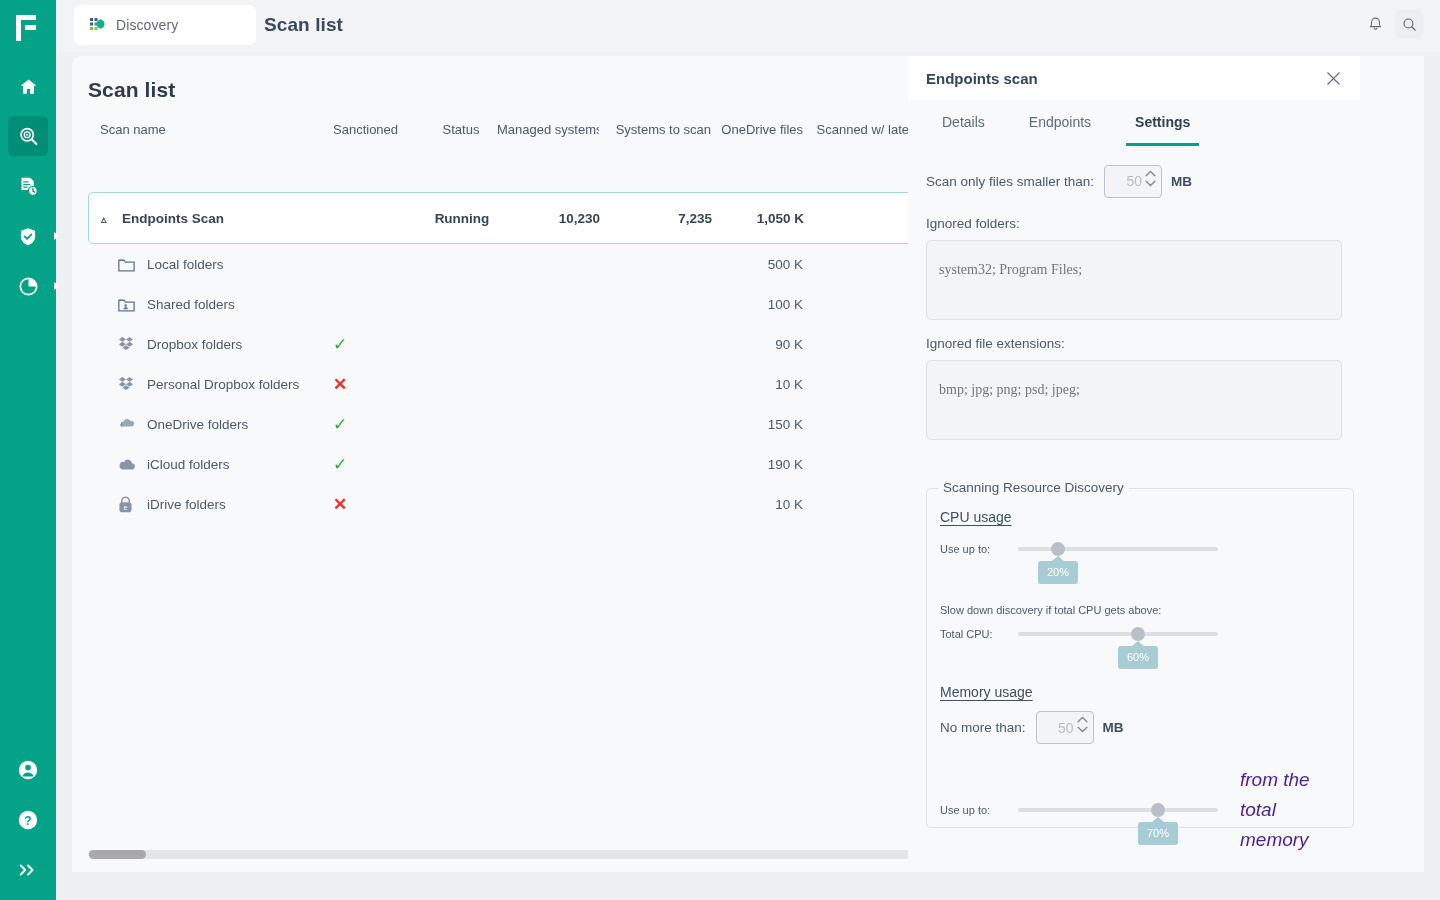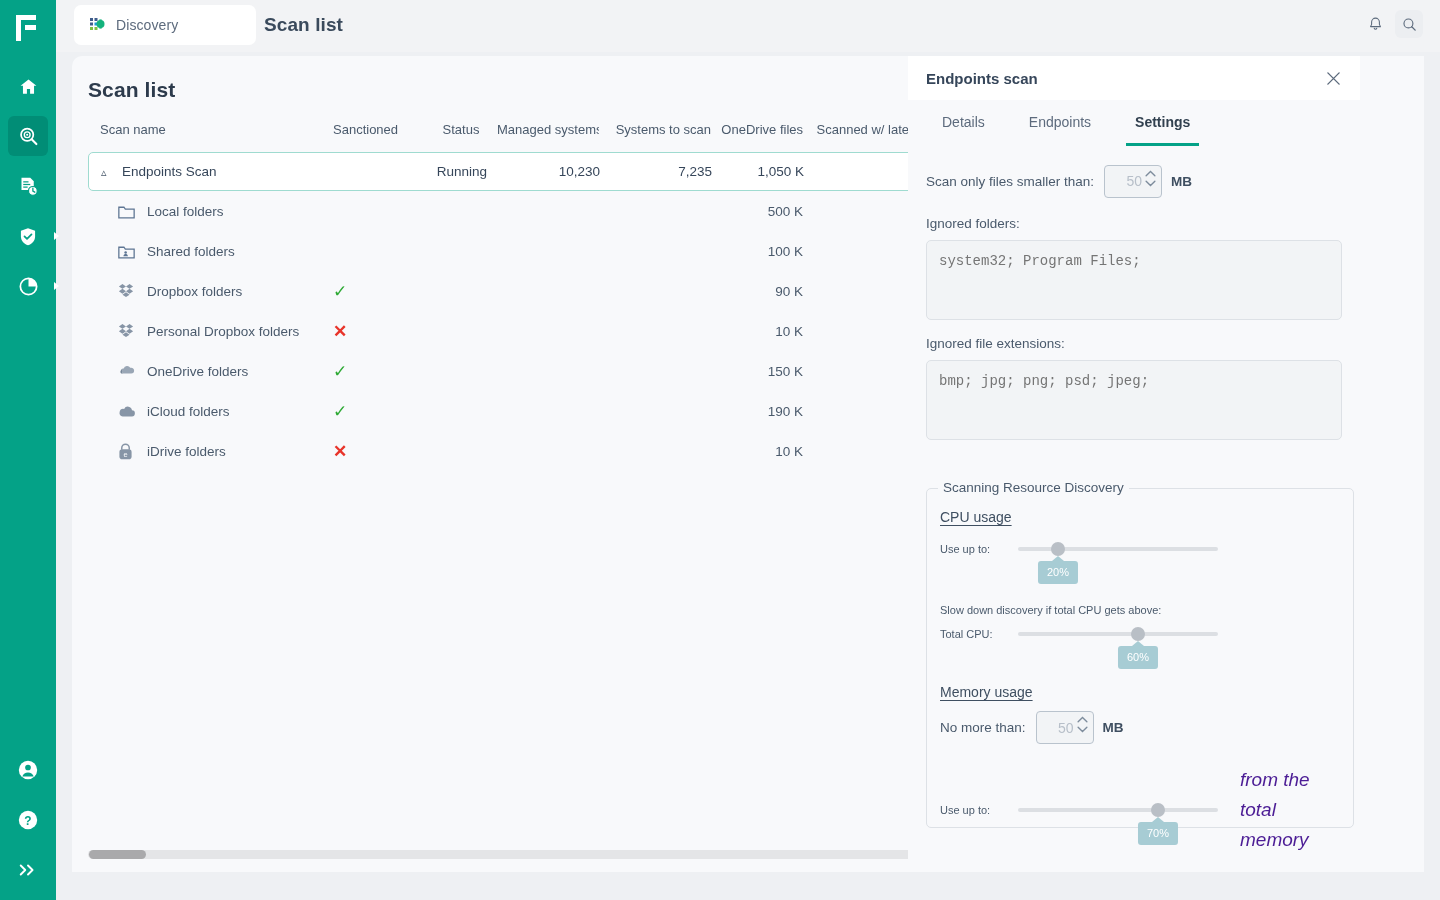--- a/index.html
+++ b/index.html
@@ -97,25 +97,25 @@
   .col-toscan  { width: 112px; }
   .col-files   { width: 92px; }
   .col-policy  { width: 140px; }
 
   #table-rows { position: absolute; top: 34px; left: 0; width: 868px; }
   .row {
     display: flex; align-items: center; height: 40px;
     font-size: 13.5px; color: #4a5a6c;
   }
   #row-parent {
-    height: 39px;
+    height: 52px;
     background: #ffffff;
     border: 1px solid #9fdbd0;
     border-radius: 5px;
-    font-weight: normal; color: #36465a;
+    font-weight: bold; color: #36465a; margin-top: 40px;
   }
   .row .cell { overflow: hidden; white-space: nowrap; }
   .row .cell.num { text-align: right; }
   .chev {
     display: inline-block; width: 12px; margin-right: 9px;
     color: #4a5a6c; font-size: 11px; line-height: 1;
   }
   .childname { display: flex; align-items: center; padding-left: 30px; }
   .childname .fico { width: 22px; display: flex; align-items: center; }
   .childname .ctext { margin-left: 7px; }
@@ -184,22 +184,22 @@
   .spinner .sarrows {
     position: absolute; right: 5px; top: 4px;
     display: flex; flex-direction: column; gap: 3px; cursor: pointer;
   }
   .unit { margin-left: 9px; font-size: 13.5px; font-weight: bold; color: #3f4f61; }
 
   .sec-label { font-size: 13.5px; color: #4a5a6c; }
   .ta {
     width: 100%; background: #f2f4f6;
     border: 1px solid #dde1e6; border-radius: 5px;
-    padding: 12px 12px; font-size: 14px; color: #be185d;
-    font-family: Liberation Mono, monospace;
+    padding: 21px 12px; font-size: 14px; color: #be185d;
+    font-family: Liberation Serif, serif;
     resize: none; outline: none;
   }
 
   #fieldset {
     position: absolute; left: 18px; top: 432px;
     width: 428px; height: 340px;
     border: 1px solid #dde1e6; border-radius: 5px;
   }
   #fieldset-legend {
     position: absolute; left: 11px; top: -9px;

